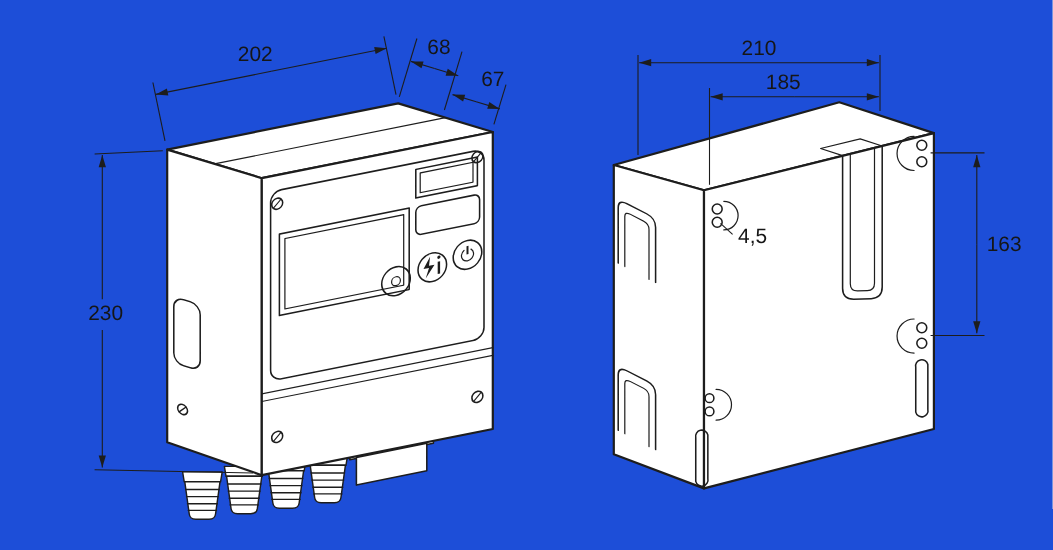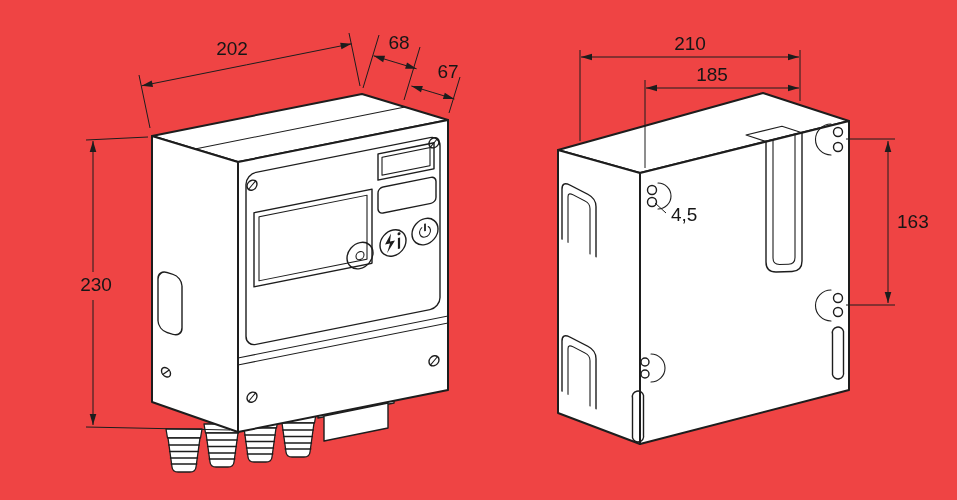--- a/index.html
+++ b/index.html
@@ -1,16 +1,16 @@
 <!DOCTYPE html>
 <html><head>
 <meta charset="utf-8">
 <style>
   html,body{margin:0;padding:0;background:#e7e7e7;}
-  .stage{width:957px;height:500px;background:#ef4444;overflow:hidden;position:relative;}
+  .stage{width:957px;height:500px;background:#1d4ed8;overflow:hidden;position:relative;}
   svg{display:block;}
   .face{fill:#ffffff;stroke:#1d1d1d;stroke-width:2;stroke-linejoin:round;}
   .l{fill:none;stroke:#1d1d1d;stroke-width:1.4;stroke-linejoin:round;stroke-linecap:round;}
   .lw{fill:#ffffff;stroke:#1d1d1d;stroke-width:1.4;stroke-linejoin:round;}
   .lt{fill:none;stroke:#1d1d1d;stroke-width:1.1;stroke-linejoin:round;stroke-linecap:round;}
   .dim{fill:none;stroke:#1d1d1d;stroke-width:1;}
   .lbl{font-family:"Liberation Sans",sans-serif;font-size:19px;fill:#161616;}
   .mid{text-anchor:middle;}
   .gl path,.gl line{stroke:#1d1d1d;stroke-width:1.3;stroke-linejoin:round;stroke-linecap:round;}
 </style>

